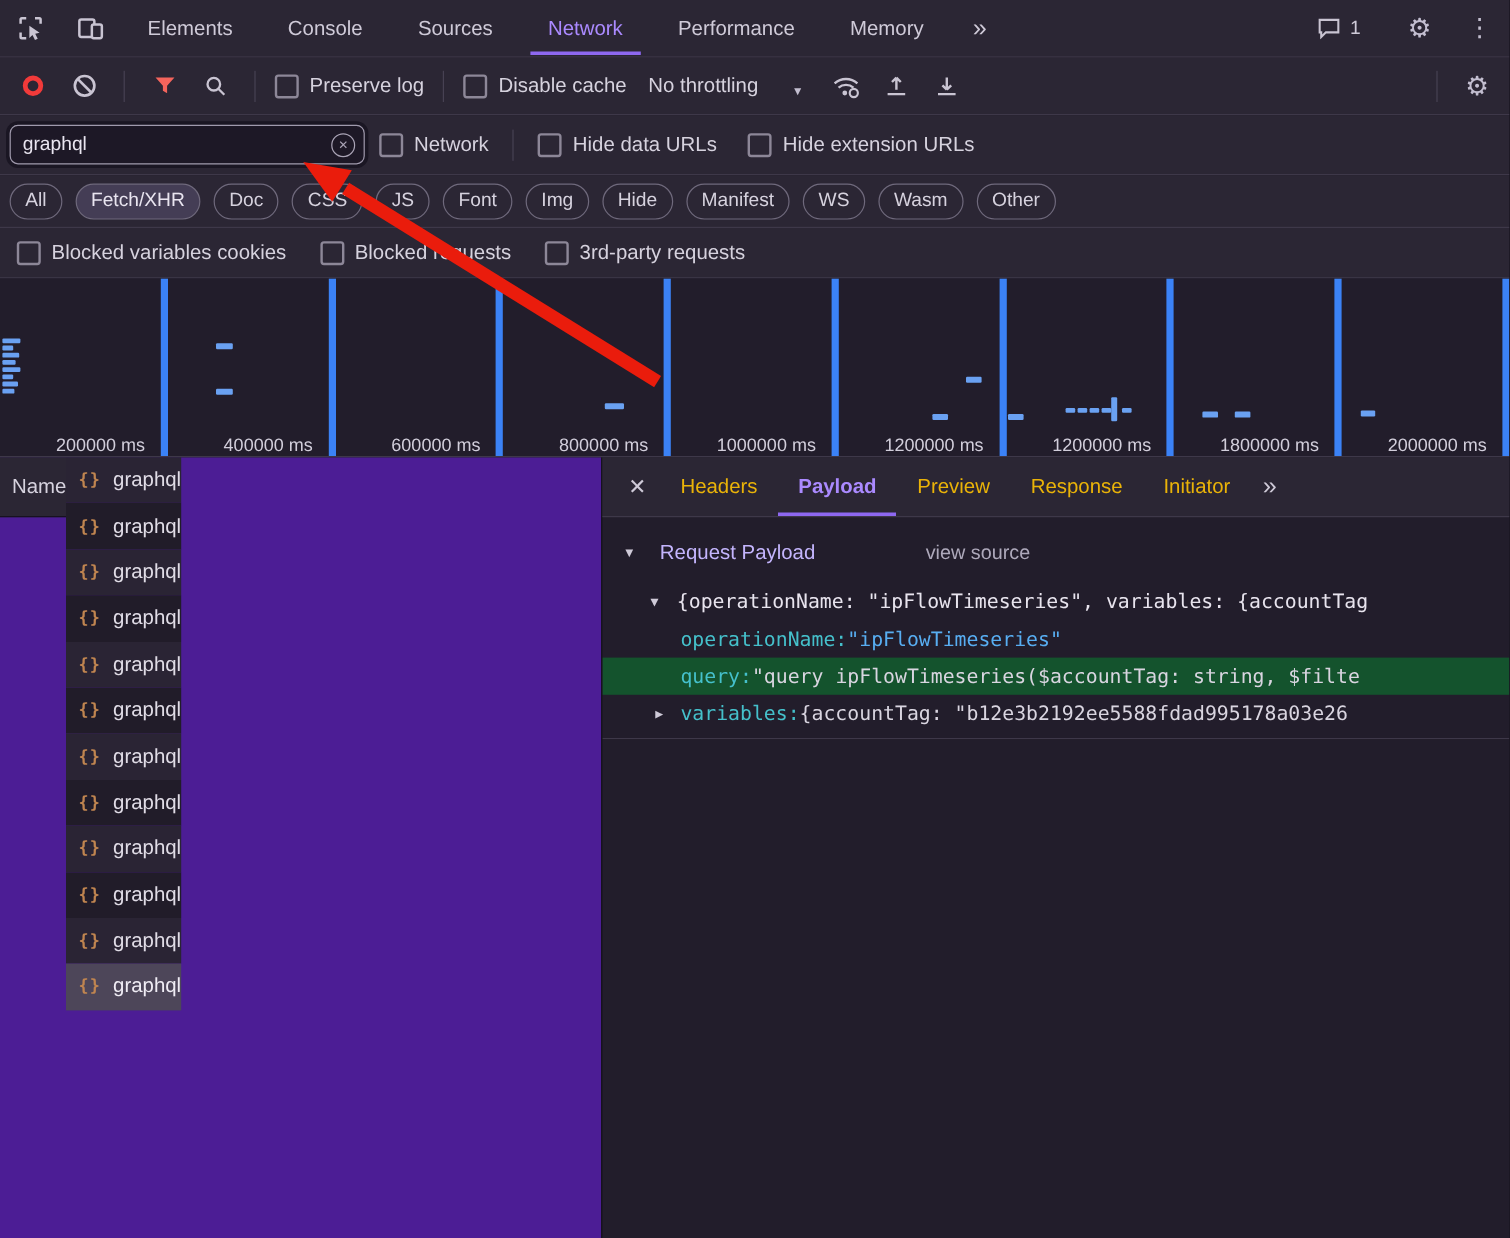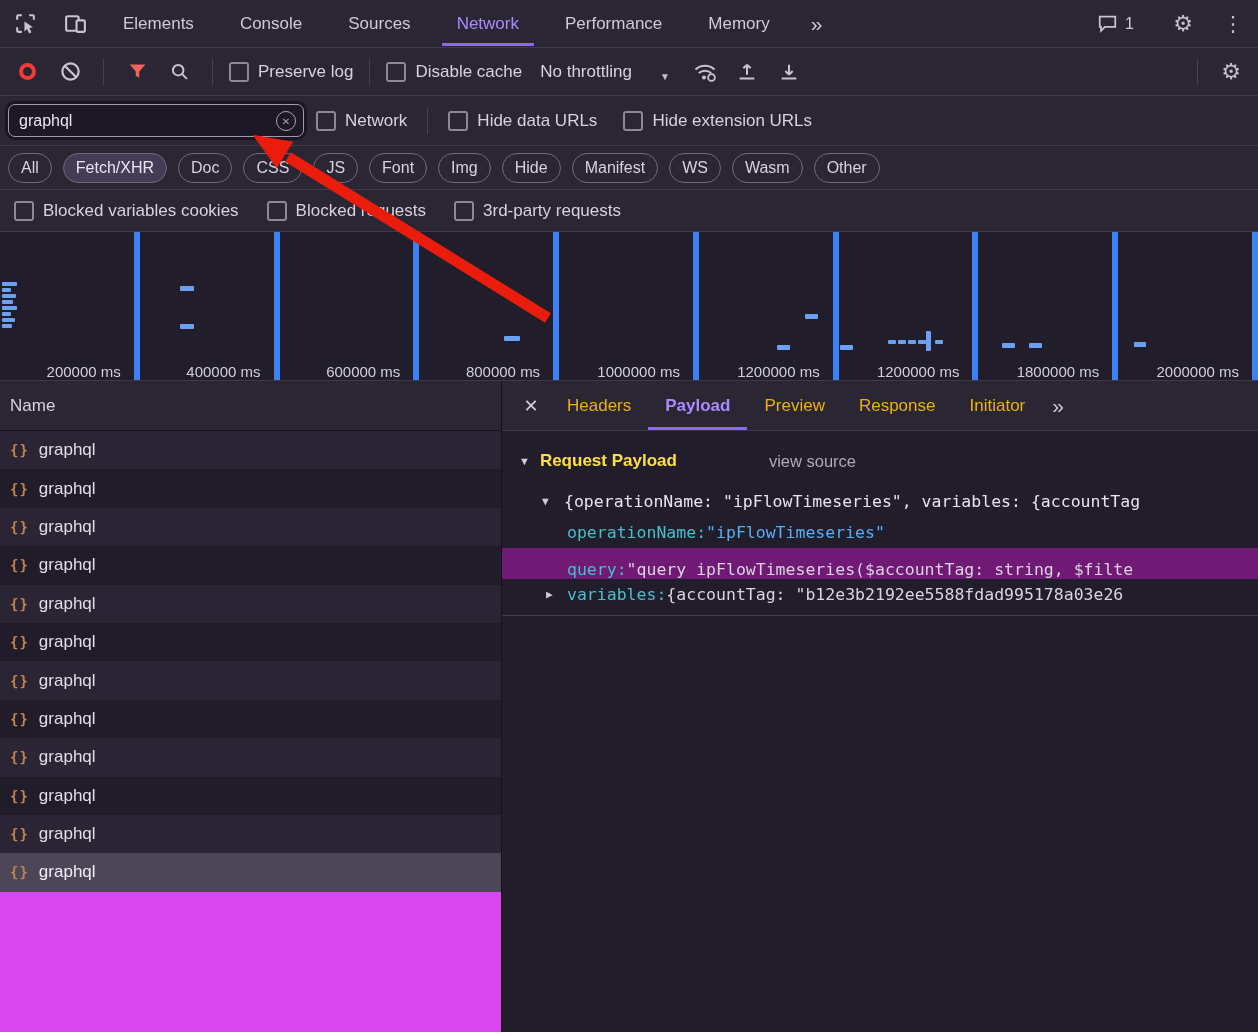--- a/index.html
+++ b/index.html
@@ -32,45 +32,45 @@
   .chiprow{height:44px;padding:0 8px;gap:11px;}
   .chip{border:1px solid #6f697c;border-radius:15px;padding:5px 12px;font-size:16px;color:#d6d2de;white-space:nowrap;}
   .chip.selected{background:#443d55;color:#e9e5f0;}
   .advrow{height:42px;padding:0 14px;gap:28px;}
   .timeline{position:relative;height:148px;background:#221d2b;border-bottom:1px solid #3e3849;overflow:hidden;}
   .tl-cells{display:flex;height:100%;}
   .tcell{flex:1;border-right:6px solid #3b82f6;display:flex;justify-content:flex-end;align-items:flex-end;
       padding:9px 13px 0 16px;font-size:15px;color:#d2cedb;box-sizing:border-box;white-space:nowrap;overflow:hidden;}
   .tbar{position:absolute;background:#6aa1f2;border-radius:1px;}
   .main{display:flex;height:652px;}
-  .left{width:501px;flex:none;display:flex;flex-direction:column;background:#d946ef;}
+  .left{width:501px;flex:none;display:flex;flex-direction:row;background:#4c1d95;}
   .name-header{height:50px;background:#2b2634;border-bottom:1px solid #171220;display:flex;align-items:center;
       padding-left:10px;font-size:17px;color:#d6d2de;box-sizing:border-box;}
   .req-row{height:38.4px;display:flex;align-items:center;gap:10px;padding-left:10px;font-size:17px;color:#e0dce6;}
   .req-row.odd{background:#2a2434;}
   .req-row.even{background:#211c29;}
   .req-row.selected{background:#4d4659;color:#efecf4;}
   .braces{color:#c08550;font-family:"DejaVu Sans Mono",monospace;font-size:14px;font-weight:700;letter-spacing:1px;}
   .right{flex:1;min-width:0;background:#221d2b;border-left:1px solid #15101d;display:flex;flex-direction:column;}
   .dtabs{height:50px;background:#2b2634;border-bottom:1px solid #3e3849;display:flex;align-items:center;
       padding:0 10px;box-sizing:border-box;}
   .closex{width:38px;height:36px;display:flex;align-items:center;justify-content:center;font-size:18px;color:#cfcad8;}
   .dtab{height:100%;display:flex;align-items:center;padding:0 17px;font-size:17px;color:#eab308;}
   .dtab.selected{color:#ab8aff;box-shadow:inset 0 -3px 0 #8e68f0;font-weight:bold;}
   .payload{padding-top:12px;overflow:hidden;}
   .phead{display:flex;align-items:center;height:36px;padding-left:17px;}
   .tri{font-size:11px;color:#cfcad8;}
-  .ptitle{font-weight:700;font-size:17px;color:#fde047;margin-left:10px;}
+  .ptitle{font-weight:400;font-size:17px;color:#c4b5fd;margin-left:20px;}
   .viewsrc{margin-left:92px;font-size:16.5px;color:#aea9bb;}
   .tree{font-family:"DejaVu Sans Mono",monospace;font-size:16.5px;margin-top:6px;}
   .troot{display:flex;align-items:center;height:32px;padding-left:40px;color:#e8e4ee;white-space:nowrap;overflow:hidden;}
   .troot .tri{width:22px;flex:none;}
   .trow{display:flex;align-items:center;height:31px;padding-left:44px;white-space:nowrap;overflow:hidden;}
   .trow .tri{width:21px;flex:none;color:#cfcad8;}
-  .trow.selected{background:#701a75;align-items:flex-end;}
+  .trow.selected{background:#14532d;}
   .pkey{color:#45c0cb;}
   .pval{color:#d9d5e0;}
   .pval-str{color:#58aef2;}
   .hdivider{border-top:1px solid #3e3849;margin-top:5px;}
   .arrow{position:absolute;left:0;top:0;width:1258px;height:1032px;pointer-events:none;z-index:60;}
 </style>
 </head>
 <body>
 
 <div class="app">

